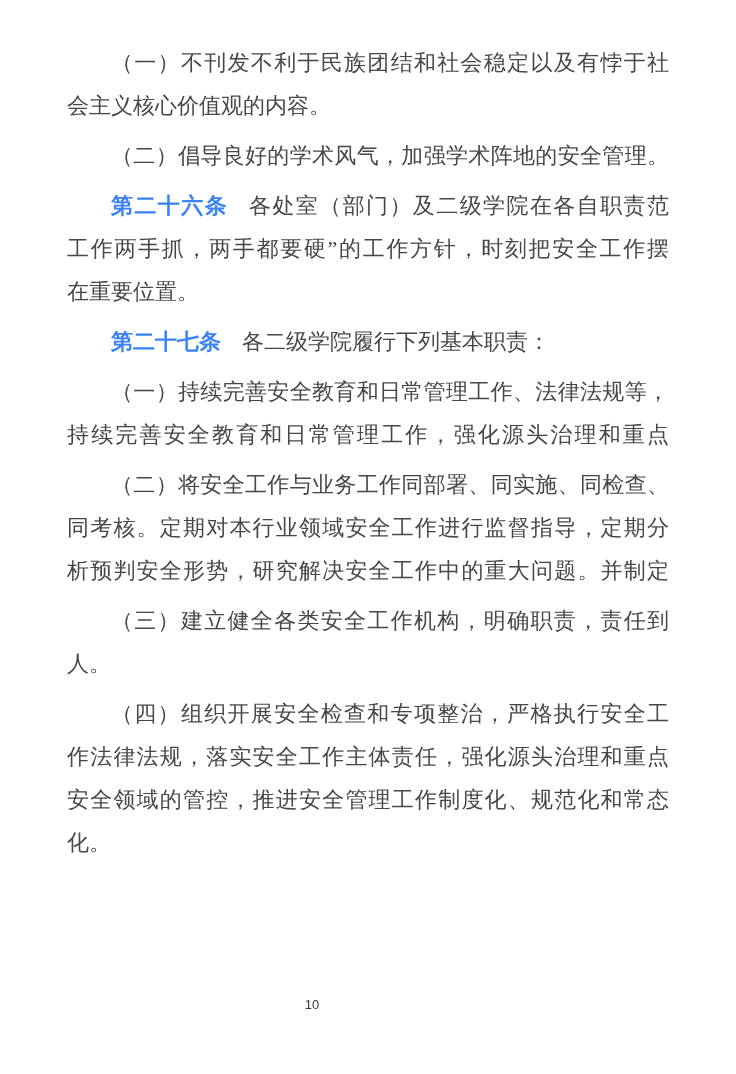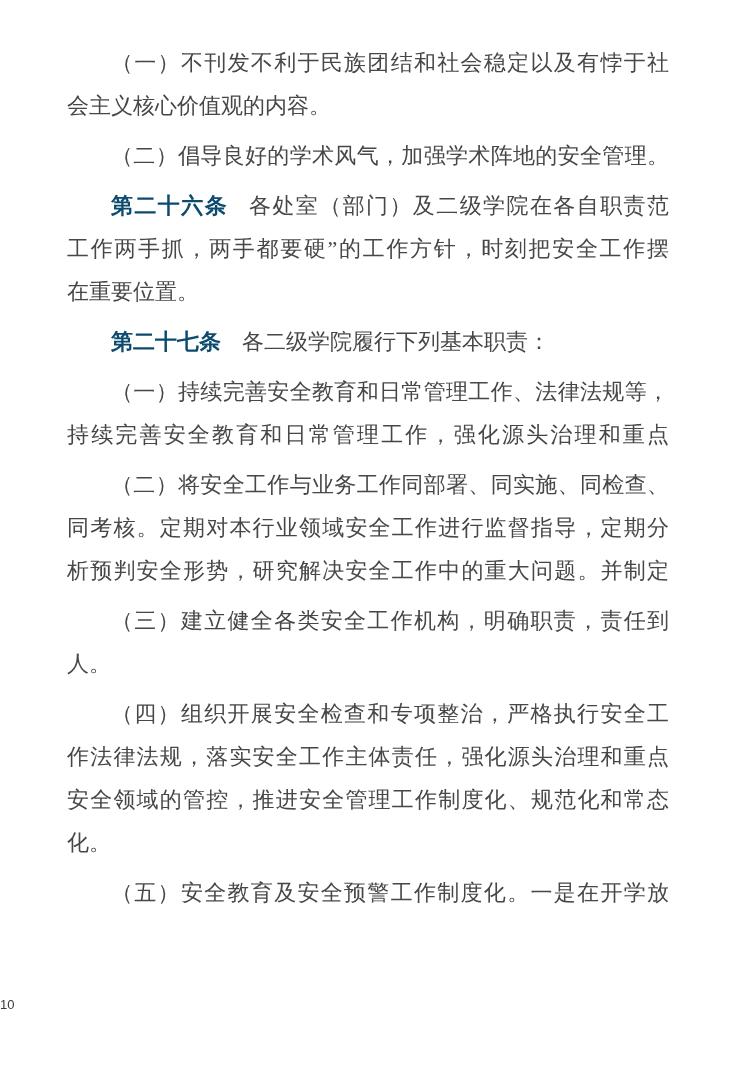--- a/index.html
+++ b/index.html
@@ -28,28 +28,29 @@
     height: 43px;
     line-height: 43px;
     text-align: justify;
     text-align-last: left;
     overflow: hidden;
   }
   .line.first { text-indent: 2em; }
   .line.fill  { text-align-last: justify; }
   .head {
     font-weight: 700;
-    color: #0c4a6e;
+    color: #3b82f6;
     margin-right: 0.95em;
   }
   .footer {
     position: absolute;
     left: 0;
     top: 997px;
     width: 624px;
+    text-align: center;
     font-family: "Liberation Sans", "DejaVu Sans", sans-serif;
     font-size: 13px;
     color: #3a3a3a;
   }
 </style>
 </head>
 <body>
 
 <div class="page">
   <div class="content">
@@ -80,18 +81,15 @@
       <div class="para">
         <div class="line first fill"><span>（三）建立健全各类安全工作机构，明确职责，责任到</span></div>
         <div class="line"><span>人。</span></div>
       </div>
       <div class="para">
         <div class="line first fill"><span>（四）组织开展安全检查和专项整治，严格执行安全工</span></div>
         <div class="line fill"><span>作法律法规，落实安全工作主体责任，强化源头治理和重点</span></div>
         <div class="line fill"><span>安全领域的管控，推进安全管理工作制度化、规范化和常态</span></div>
         <div class="line"><span>化。</span></div>
       </div>
-      <div class="para">
-        <div class="line first fill"><span>（五）安全教育及安全预警工作制度化。一是在开学放</span></div>
-      </div>
     </div>
   <div class="footer">10</div>
 </div>
 
 </body></html>

